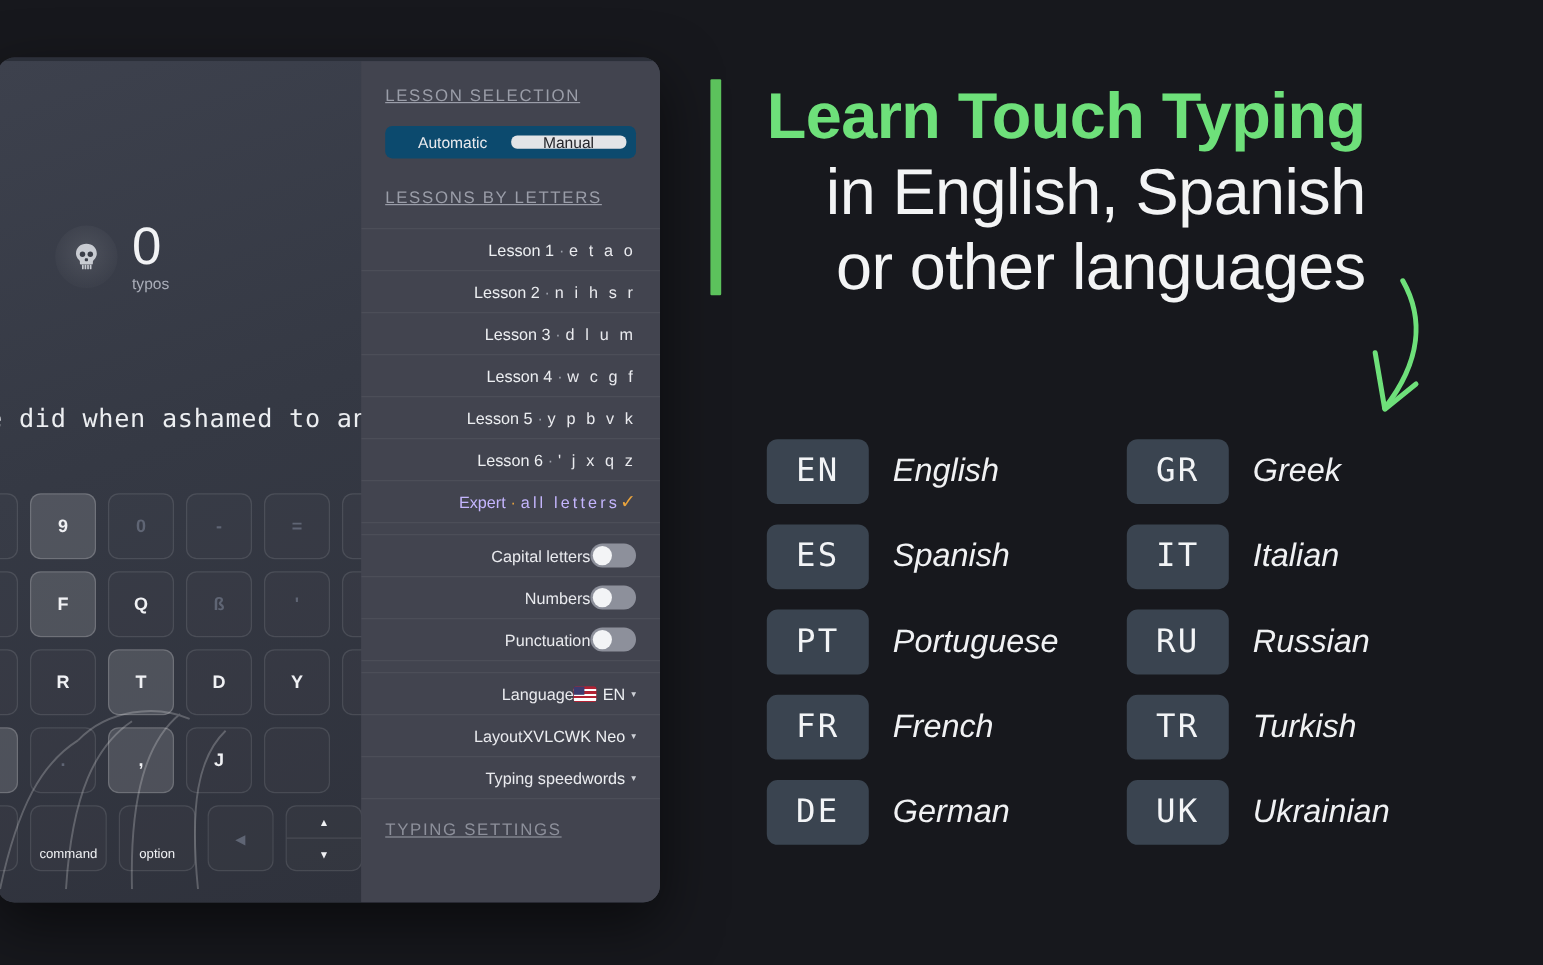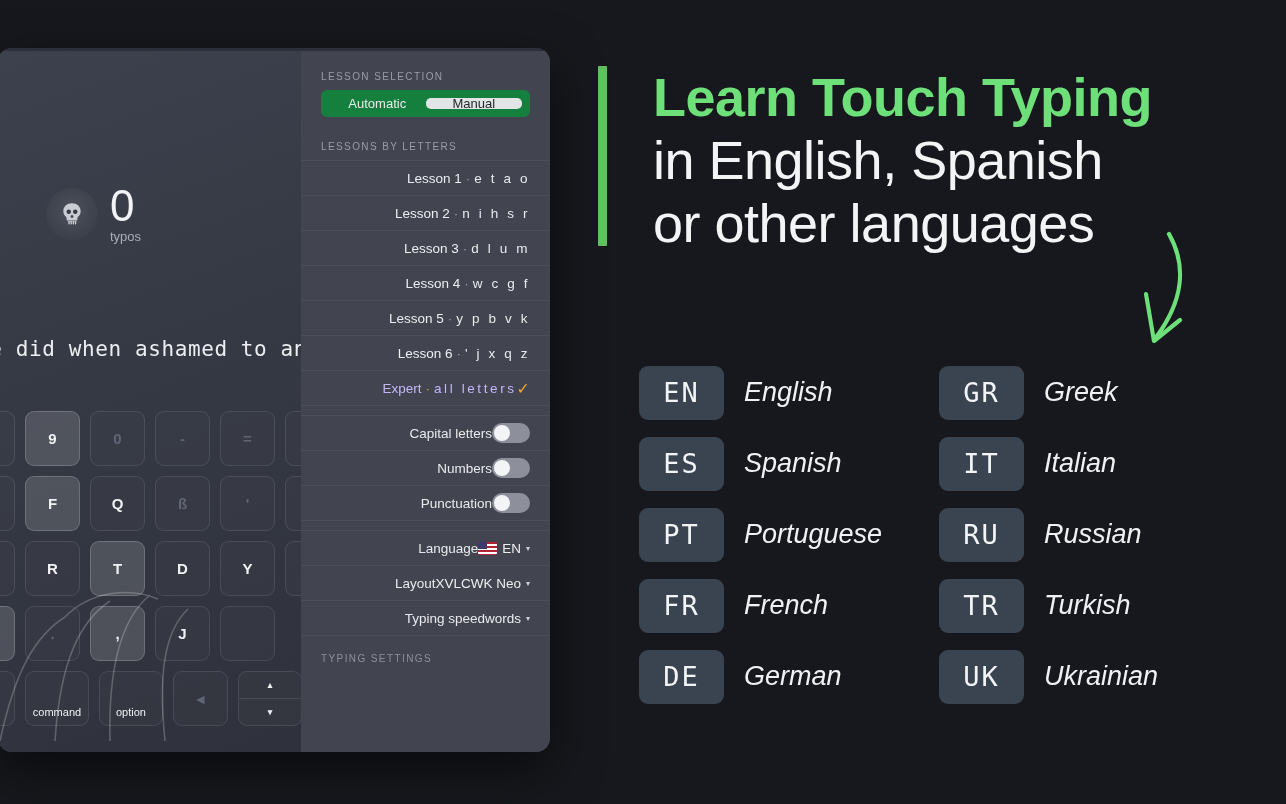--- a/index.html
+++ b/index.html
@@ -68,26 +68,26 @@
   #hand-swirls{ position:absolute; left:-38px; top:470px; width:360px; height:220px; pointer-events:none; opacity:.22; }
 
   
   #drawer{
     position:absolute; right:0; top:3px; width:249px; height:701px;
     background:#42444f;
     color:#e9eaee;
     overflow:hidden;
   }
   .sect-label{
-    font-size:10px; letter-spacing:1.4px; color:#9a9da8;
-    padding:20px 20px 8px 20px; text-transform:uppercase;
+    font-size:14px; letter-spacing:1.4px; color:#9a9da8;
+    padding:20px 20px 18px 20px; text-transform:uppercase;text-decoration:underline;
   }
   #seg{
     margin:0 20px 4px 20px; height:27px; display:flex;
-    background:#15803d; border-radius:6px; padding:8px;
+    background:#0c4a6e; border-radius:6px; padding:8px;
   }
   .seg-btn{
     flex:1; display:flex; align-items:center; justify-content:center;
     font-size:13px; border-radius:5px; color:#e9eaee;
   }
   .seg-btn.on{ background:#e3e4e6; color:#25262b; }
 
   .row{
     height:35px; display:flex; align-items:center; justify-content:flex-end;
     padding:0 20px; font-size:13.5px;
@@ -117,21 +117,21 @@
     display:inline-block; position:relative; flex:0 0 auto;
     background:#b22234;
   }
   .flag .stripes{ position:absolute; inset:0;
     background:repeating-linear-gradient(to bottom,#b22234 0 2px,#ffffff 2px 4px); }
   .flag .canton{ position:absolute; left:0; top:0; width:9px; height:7px; background:#3c3b6e; }
 
   
   #right{ position:absolute; left:592px; top:0; width:694px; height:804px; }
 
-  #headline-wrap{ position:absolute; left:6px; top:66px; display:flex; gap:8px; }
+  #headline-wrap{ position:absolute; left:0px; top:66px; display:flex; gap:0;text-align:right; }
   #accent-bar{ width:9px; height:180px; background:#5cc25c; border-radius:1px; flex:0 0 auto; }
   #headline{ margin-left:38px; }
   .h-line{ font-size:54px; line-height:63px; font-weight:700; color:#f3f4f5; letter-spacing:-.5px; white-space:nowrap;}
   .h-line.green{ color:#6ee07a; }
   .h-line.light{ font-weight:400; }
 
   #arrow{ position:absolute; left:536px; top:228px; width:70px; height:125px; }
 
   #lang-grid{
     position:absolute; left:47px; top:357px;

